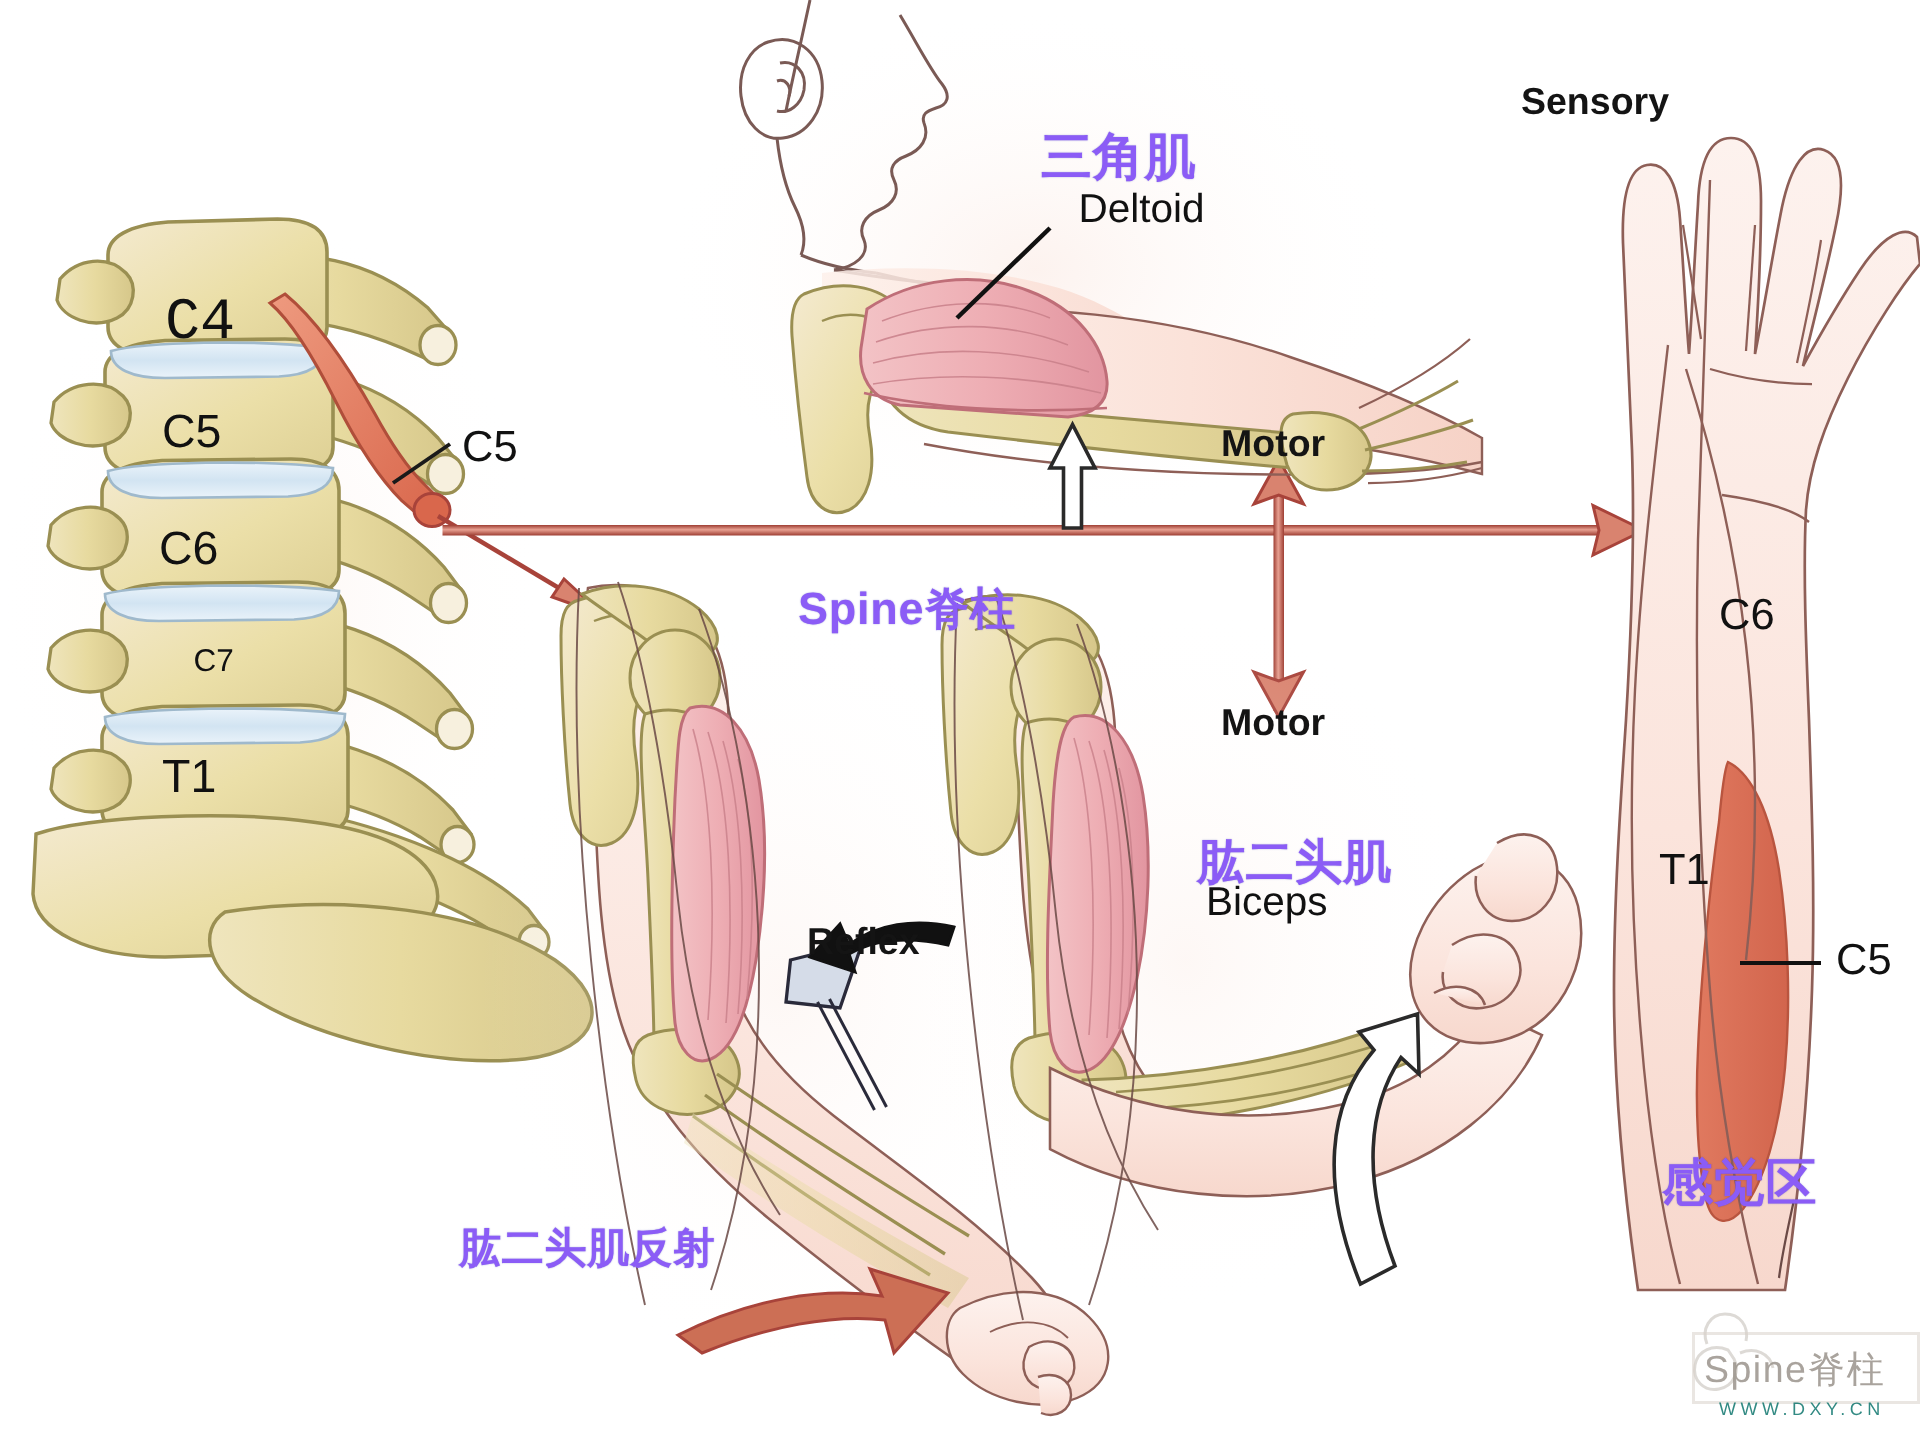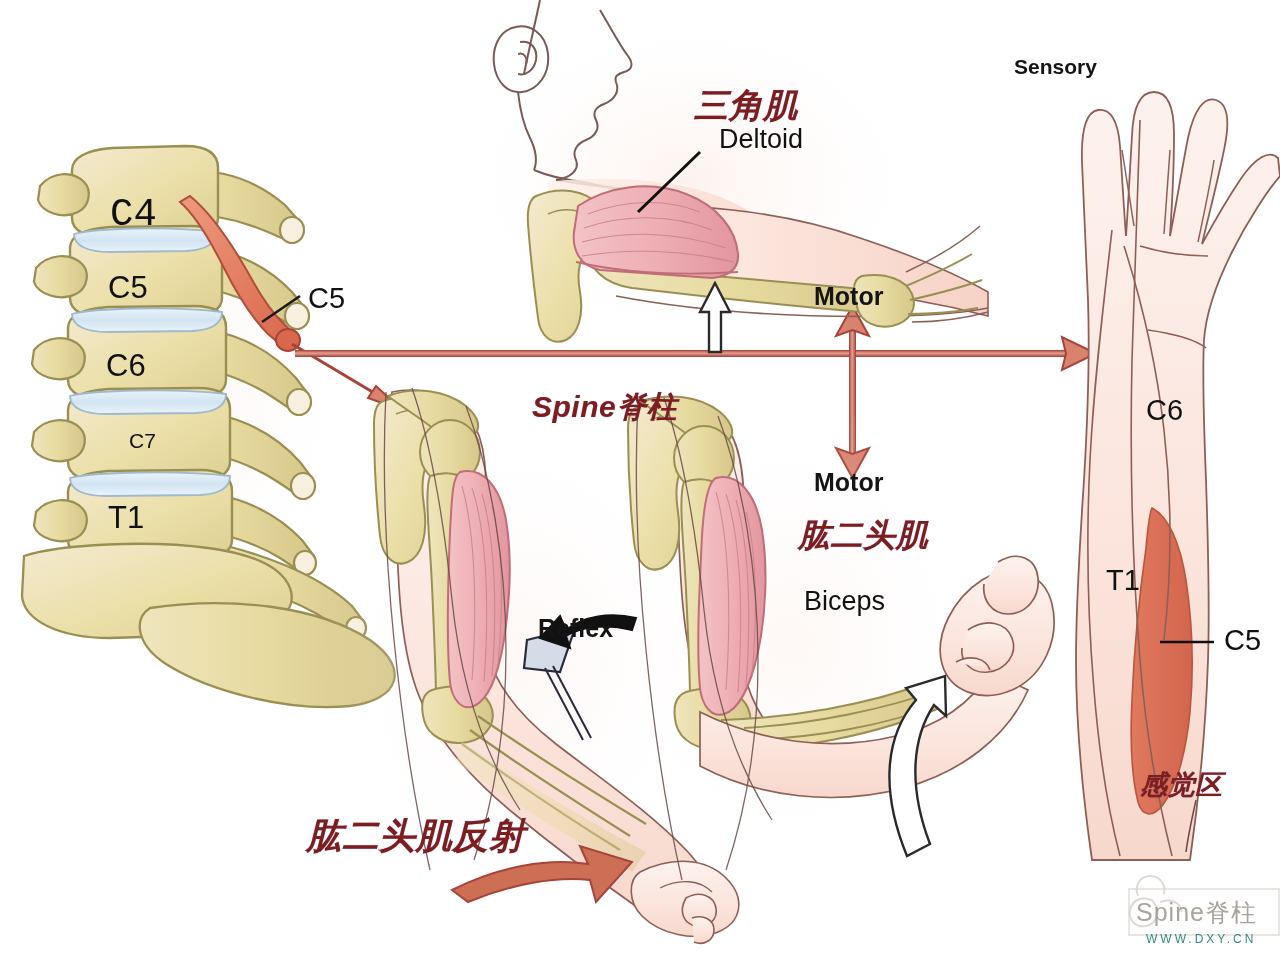--- a/index.html
+++ b/index.html
@@ -14,25 +14,24 @@
     overflow:hidden;
   }
   #art{position:absolute;left:0;top:0;width:1280px;height:970px;}
   .lbl{
     position:absolute;
     white-space:nowrap;
     line-height:1;
     user-select:none;
   }
   .cn{
-    color:#7f1d1d;
+    color:#8b5cf6;
     font-weight:bold;
     letter-spacing:.5px;
     text-shadow:0 0 1px rgba(42,47,168,.45);
-    font-style:italic;
   }
   .en-plain{ color:#111; font-weight:normal; }
   .vert-lbl{ color:#141414; font-weight:bold; }
   .wm{
     position:absolute;
     color:#b9b4ad;
     opacity:.85;
     user-select:none;
     white-space:nowrap;
   }
@@ -390,34 +389,34 @@
   <div class="lbl en-plain" style="left:108px;top:502px;font-size:31px;">T1</div>
 
   <div class="lbl en-plain" style="left:308px;top:284px;font-size:29px;">C5</div>
 
   <div class="lbl cn" style="left:694px;top:88px;font-size:34px;">三角肌</div>
   <div class="lbl en-plain" style="left:719px;top:126px;font-size:27px;">Deltoid</div>
 
   <div class="lbl vert-lbl" style="left:814px;top:284px;font-size:25px;">Motor</div>
   <div class="lbl vert-lbl" style="left:814px;top:470px;font-size:25px;">Motor</div>
 
-  <div class="lbl vert-lbl" style="left:1014px;top:56px;font-size:21px;">Sensory</div>
+  <div class="lbl vert-lbl" style="left:1014px;top:56px;font-size:25px;">Sensory</div>
 
   <div class="lbl cn" style="left:532px;top:392px;font-size:30px;">Spine脊柱</div>
 
   <div class="lbl vert-lbl" style="left:538px;top:588px;font-size:25px;margin-top:28px;">Reflex</div>
 
-  <div class="lbl cn" style="left:798px;top:519px;font-size:32px;">肱二头肌</div>
+  <div class="lbl cn" style="left:798px;top:558px;font-size:32px;">肱二头肌</div>
   <div class="lbl en-plain" style="left:804px;top:588px;font-size:27px;">Biceps</div>
 
-  <div class="lbl cn" style="left:306px;top:818px;font-size:36px;">肱二头肌反射</div>
+  <div class="lbl cn" style="left:306px;top:818px;font-size:28px;">肱二头肌反射</div>
 
   <div class="lbl en-plain" style="left:1146px;top:396px;font-size:29px;">C6</div>
   <div class="lbl en-plain" style="left:1106px;top:566px;font-size:29px;">T1</div>
   <div class="lbl en-plain" style="left:1224px;top:626px;font-size:29px;">C5</div>
 
-  <div class="lbl cn" style="left:1140px;top:772px;font-size:27px;">感觉区</div>
+  <div class="lbl cn" style="left:1108px;top:772px;font-size:34px;">感觉区</div>
 
   <div class="wm-box" style="left:1128px;top:888px;width:148px;height:44px;"></div>
   <div class="wm wm-main" style="left:1136px;top:896px;">Spine脊柱</div>
   <div class="wm wm-sub" style="left:1146px;top:932px;">WWW.DXY.CN</div>
 
 </div>
 
 </body></html>

